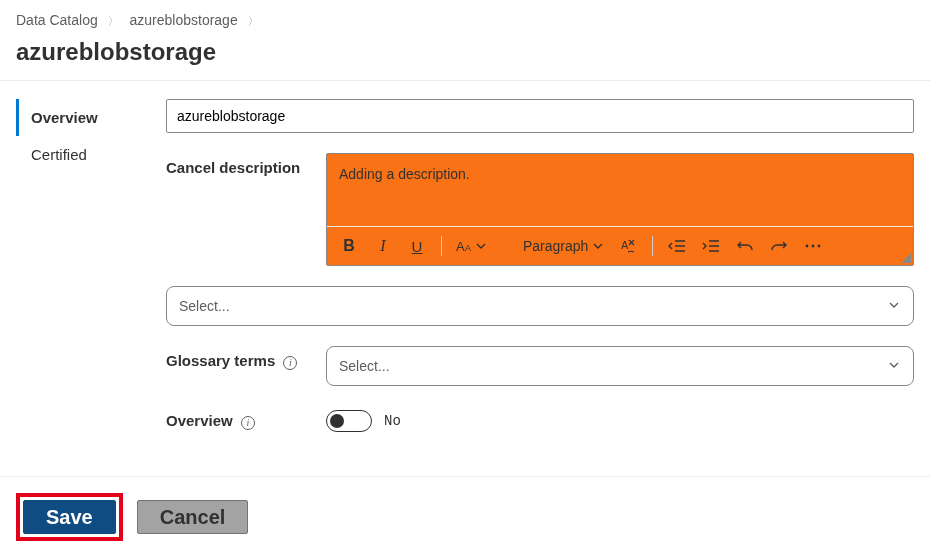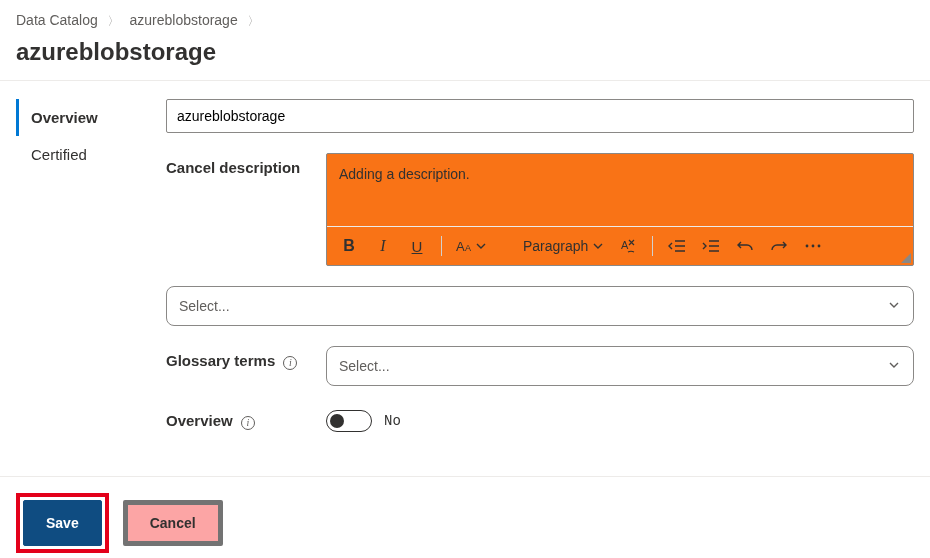--- a/index.html
+++ b/index.html
@@ -162,37 +162,37 @@
     top: 3px; left: 3px;
   }
   .footer {
     border-top: 1px solid #edebe9;
     padding: 16px;
     display: flex;
     gap: 14px;
     align-items: center;
   }
   .btn {
-    height: 46px;
+    height: 34px;
     padding: 0 22px;
     border-radius: 2px;
-    font-size: 14px;
+    font-size: 20px;
     font-weight: 600;
     cursor: pointer;
     font-family: inherit;
   }
   .btn-primary {
     background: #0f4c81;
     color: #fff;
     border: 1px solid #0f4c81;
   }
   .btn-secondary {
-    background: #fca5a5;
-    color: #323130;
-    border: 5px solid #737373;
+    background: #a3a3a3;
+    color: #323130;
+    border: 1px solid #737373;
   }
   .hl {
     padding: 3px;
     border: 4px solid #e3001a;
     display:inline-block;
   }
 </style>
 </head>
 <body>
 

